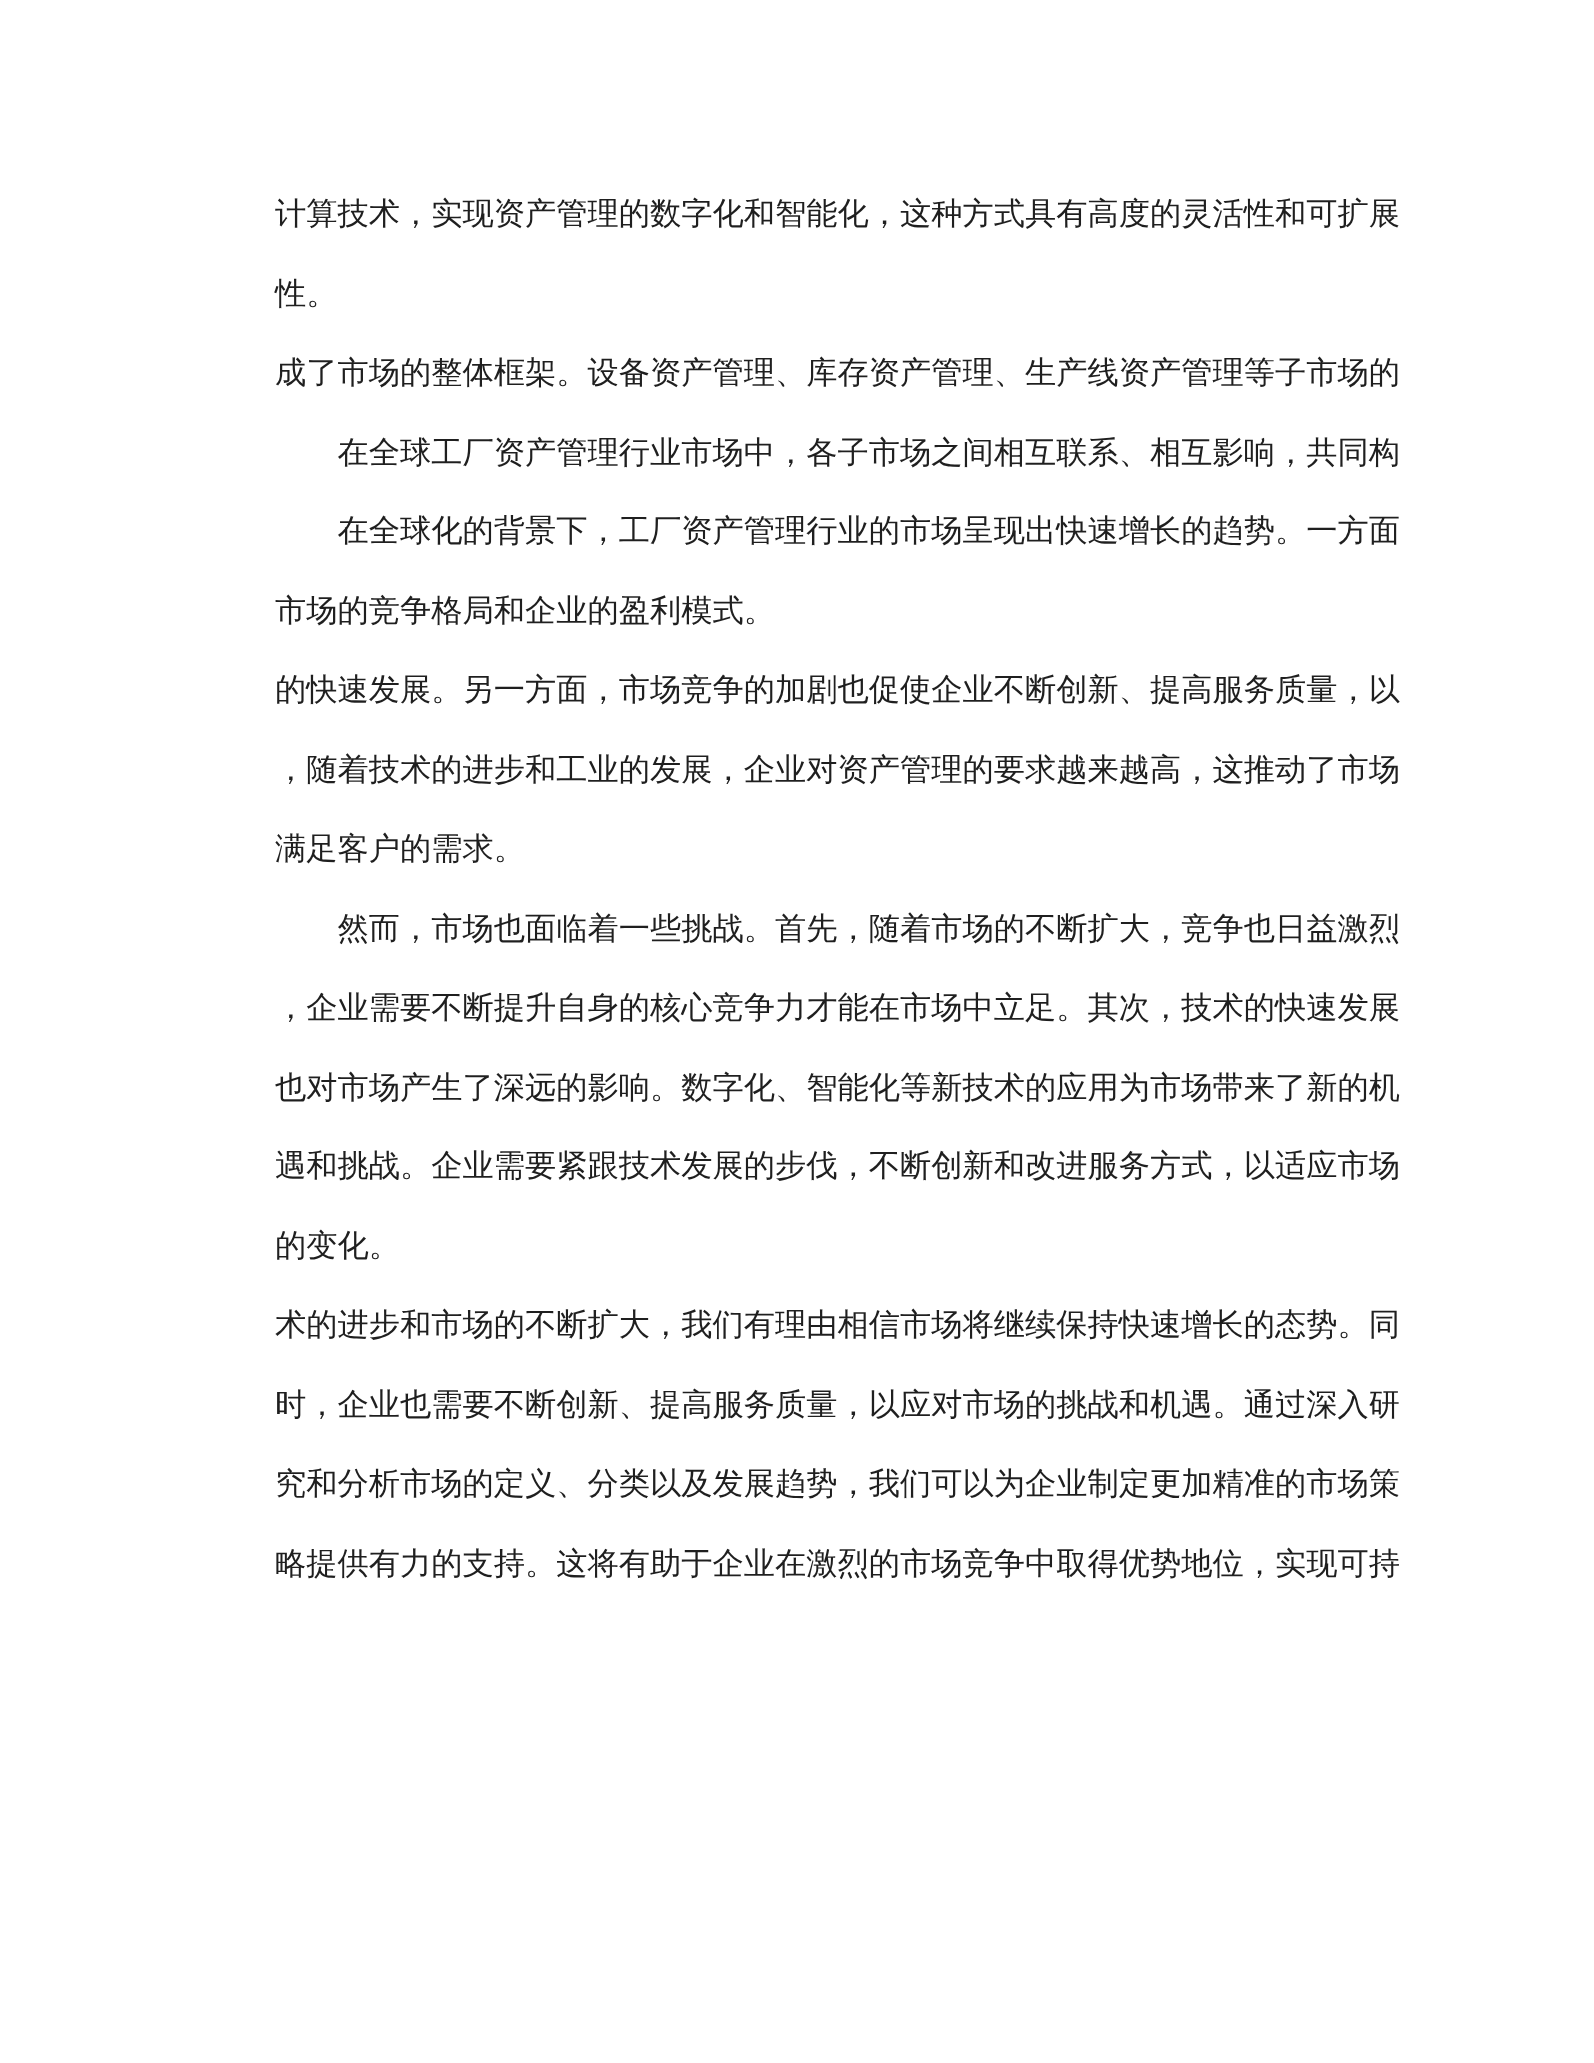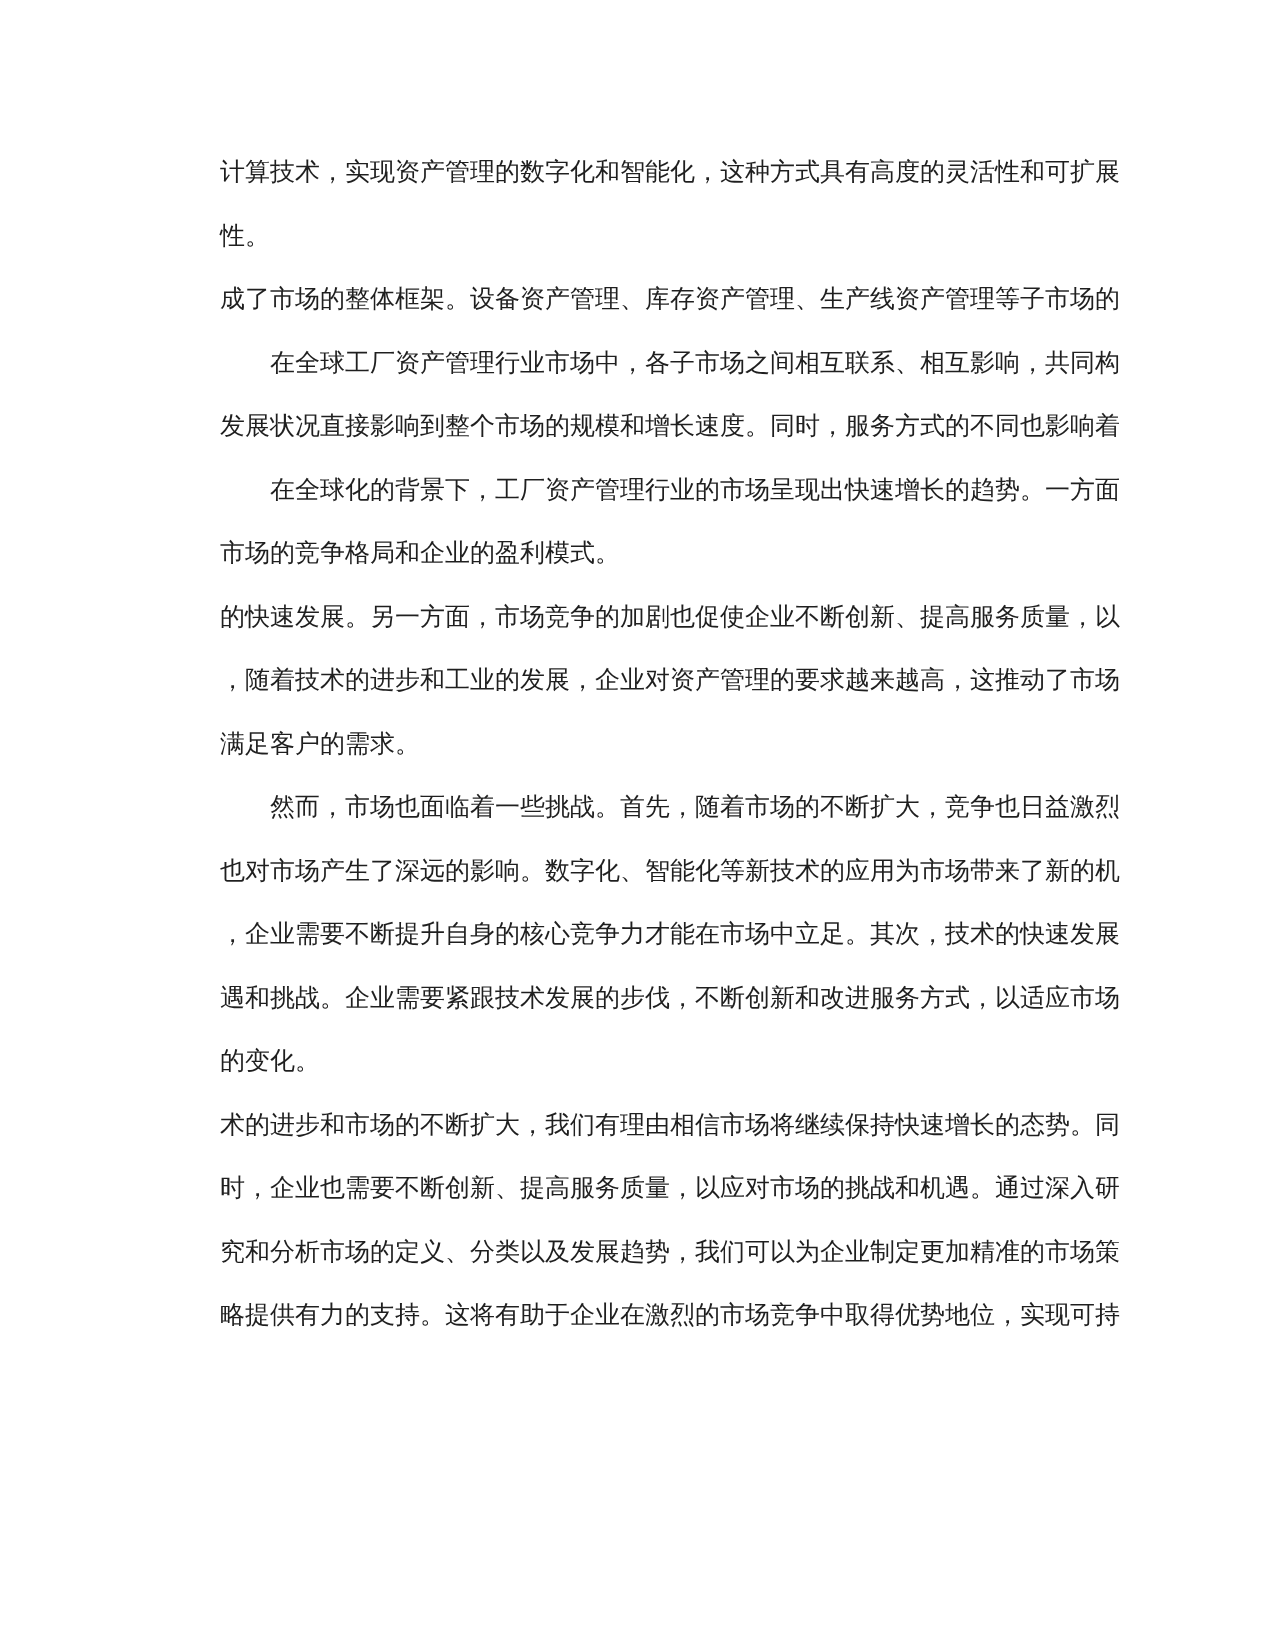--- a/index.html
+++ b/index.html
@@ -46,29 +46,28 @@
 </head>
 <body>
 
 <div class="page">
   <div class="doc-body">
 
   <div class="doc-line">计算技术，实现资产管理的数字化和智能化，这种方式具有高度的灵活性和可扩展</div>
       <div class="doc-line para-end">性。</div>
       <div class="doc-line">成了市场的整体框架。设备资产管理、库存资产管理、生产线资产管理等子市场的</div>
       <div class="doc-line indent">在全球工厂资产管理行业市场中，各子市场之间相互联系、相互影响，共同构</div>
-      <div class="doc-line">发展状况直接影响到整个市场的规模和增长速度。同时，服务方式的不同也影响着</div>
       <div class="doc-line indent">在全球化的背景下，工厂资产管理行业的市场呈现出快速增长的趋势。一方面</div>
       <div class="doc-line para-end">市场的竞争格局和企业的盈利模式。</div>
       <div class="doc-line">的快速发展。另一方面，市场竞争的加剧也促使企业不断创新、提高服务质量，以</div>
       <div class="doc-line">，随着技术的进步和工业的发展，企业对资产管理的要求越来越高，这推动了市场</div>
       <div class="doc-line para-end">满足客户的需求。</div>
       <div class="doc-line indent">然而，市场也面临着一些挑战。首先，随着市场的不断扩大，竞争也日益激烈</div>
+      <div class="doc-line">，企业需要不断提升自身的核心竞争力才能在市场中立足。其次，技术的快速发展</div>
       <div class="doc-line">也对市场产生了深远的影响。数字化、智能化等新技术的应用为市场带来了新的机</div>
-      <div class="doc-line">，企业需要不断提升自身的核心竞争力才能在市场中立足。其次，技术的快速发展</div>
       <div class="doc-line">遇和挑战。企业需要紧跟技术发展的步伐，不断创新和改进服务方式，以适应市场</div>
       <div class="doc-line para-end">的变化。</div>
       <div class="doc-line">术的进步和市场的不断扩大，我们有理由相信市场将继续保持快速增长的态势。同</div>
       <div class="doc-line">时，企业也需要不断创新、提高服务质量，以应对市场的挑战和机遇。通过深入研</div>
       <div class="doc-line">究和分析市场的定义、分类以及发展趋势，我们可以为企业制定更加精准的市场策</div>
       <div class="doc-line">略提供有力的支持。这将有助于企业在激烈的市场竞争中取得优势地位，实现可持</div>
     </div>
 </div>
 
 </body></html>

